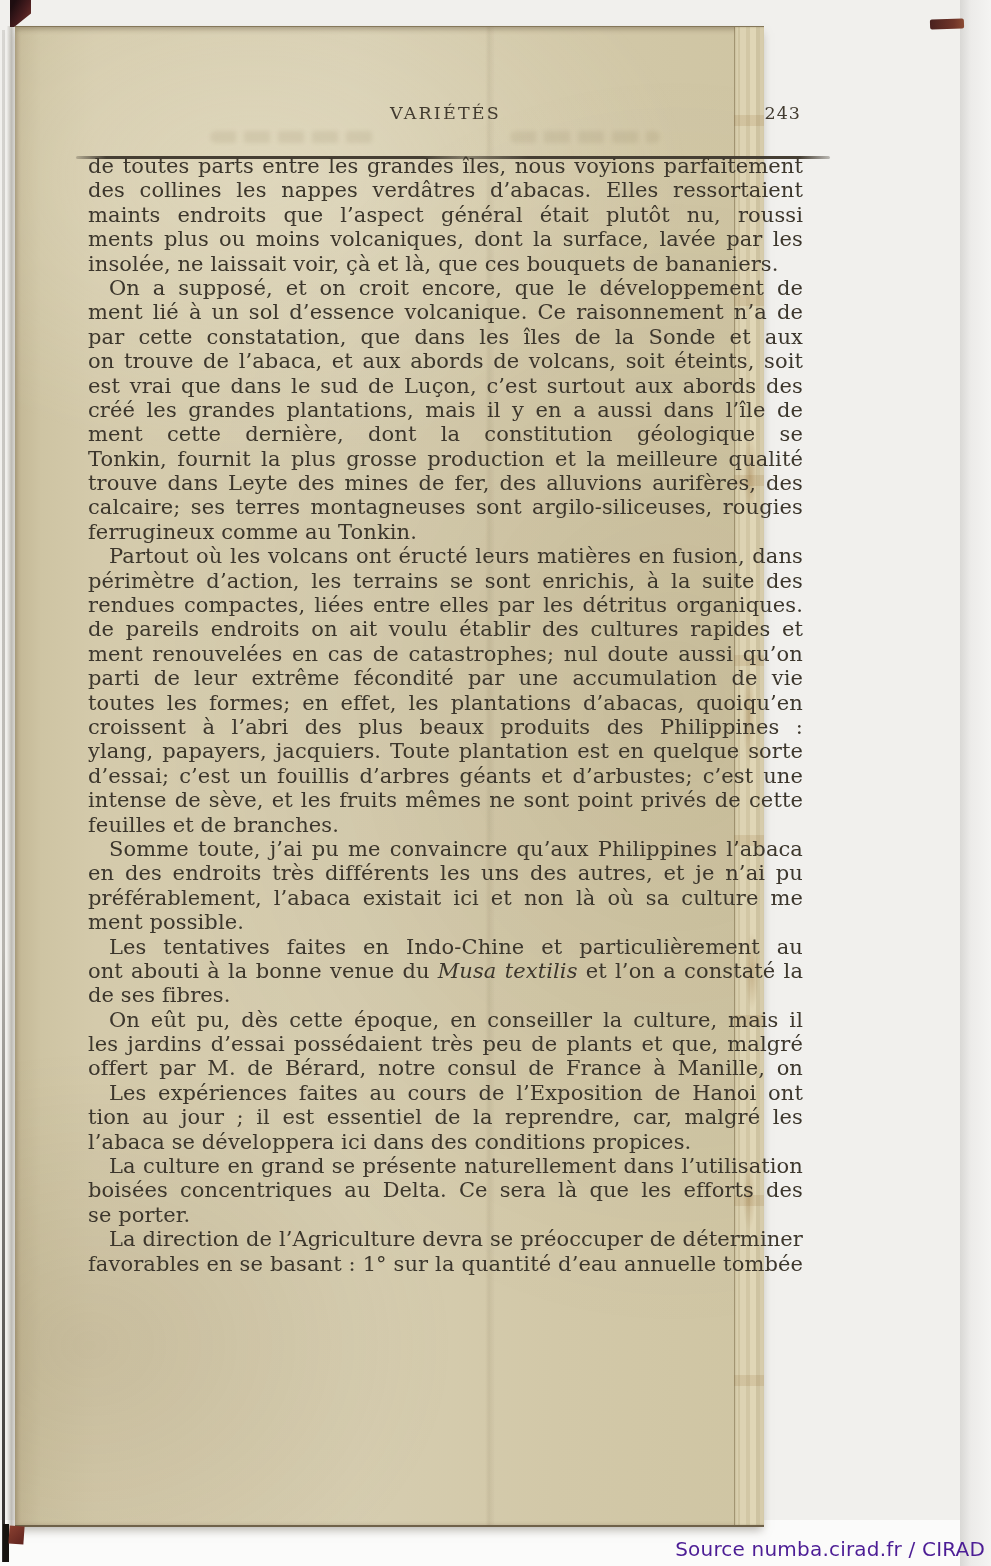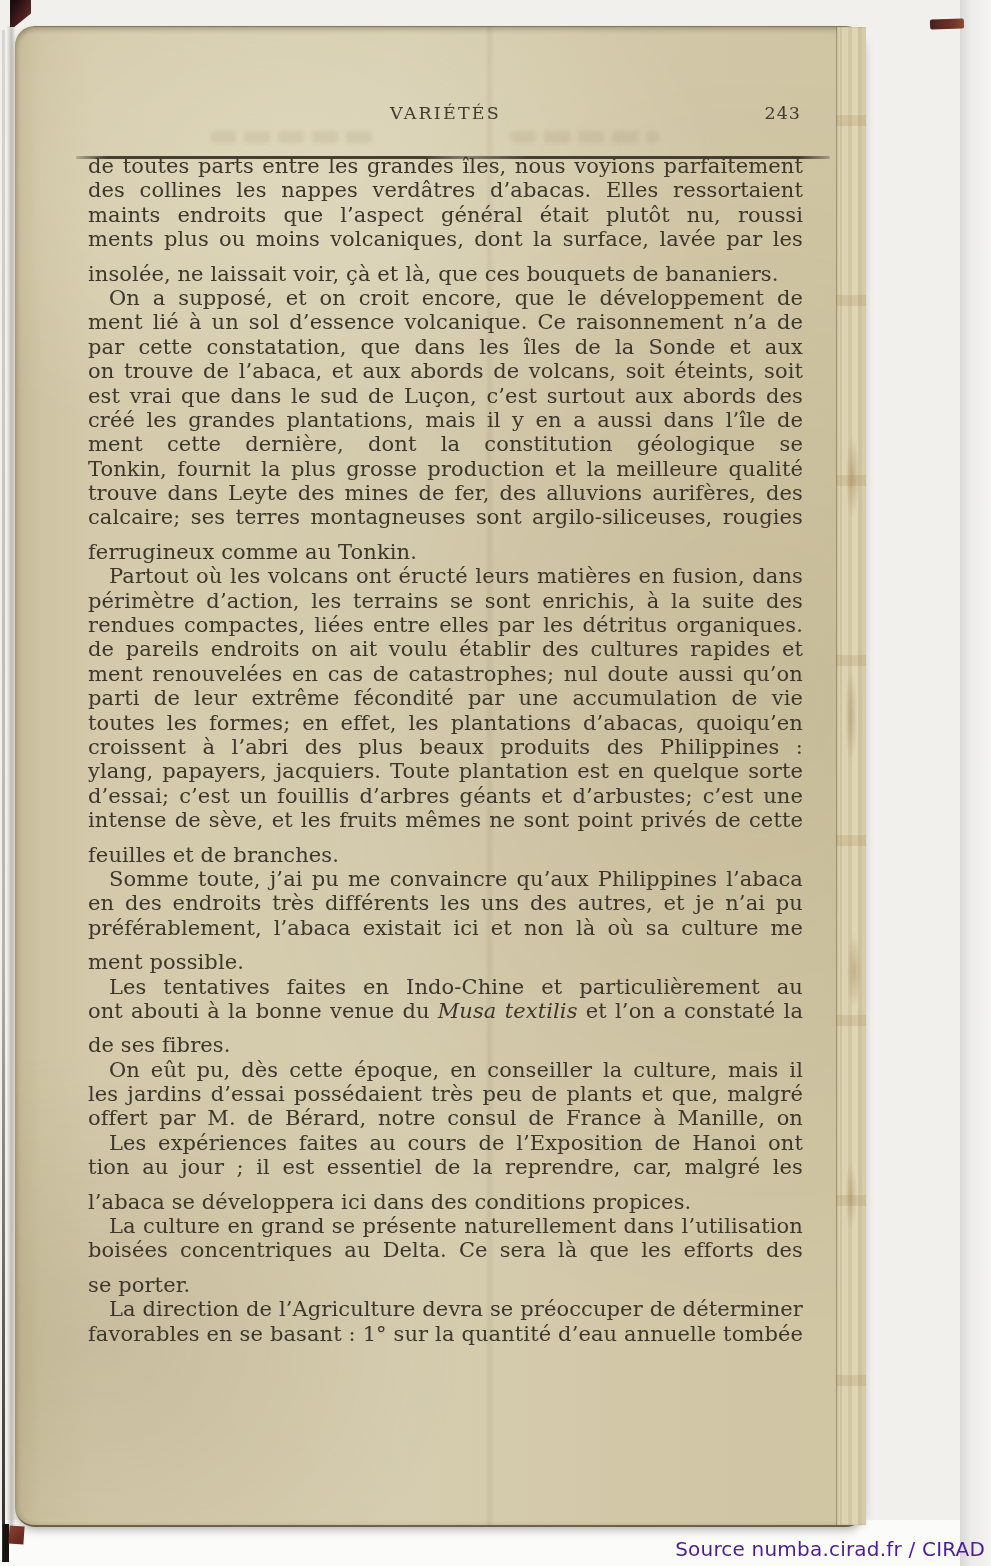--- a/index.html
+++ b/index.html
@@ -19,32 +19,31 @@
     background:linear-gradient(120deg,#1e0d10 15%,#461c1e 55%,#6e302b 90%);
     clip-path:polygon(0 0,100% 0,100% 50%,20% 100%,0 100%);}
   .cover-corner-tr{position:absolute;left:930px;top:19px;width:34px;height:10px;
     background:linear-gradient(90deg,#4a211e,#703529 70%,#8a4a33);
     transform:rotate(-2deg);border-radius:2px;}
   .cover-corner-bl-dark{position:absolute;left:3px;top:1524px;width:6px;height:38px;background:#17130f;}
   .cover-corner-bl-red{position:absolute;left:9px;top:1526px;width:15px;height:18px;
     background:linear-gradient(135deg,#8a4030,#5f241f);transform:rotate(4deg);}
 
   .page{
-    position:absolute;left:15px;top:26px;width:851px;height:1498px;
+    position:absolute;left:15px;top:26px;width:749px;height:1498px;
     background:
       radial-gradient(ellipse 700px 450px at 32% 10%,rgba(255,252,235,.22),transparent 62%),
       radial-gradient(ellipse 760px 900px at 88% 45%,rgba(120,100,60,.10),transparent 70%),
       radial-gradient(ellipse 520px 420px at 10% 88%,rgba(110,90,55,.12),transparent 70%),
       linear-gradient(90deg,transparent 470px,rgba(100,85,55,.10) 474px,transparent 480px),
       linear-gradient(90deg,#c2b694 0,#cec4a3 26px,#d4caab 80px,#d6cdb0 45%,#d2c8a8 72%,#cfc5a3 100%);
     border-top:1px solid rgba(120,105,75,.85);
     border-bottom:2px solid rgba(100,86,62,.9);
     box-shadow:inset 0 3px 5px rgba(95,80,55,.30), inset 2px 0 4px rgba(95,80,55,.18),
       0 5px 9px -2px rgba(125,120,110,.55);
-    border-radius:20px;
   }
   .edge-band{
     position:absolute;right:0;top:0;width:30px;height:100%;
     background:
       repeating-linear-gradient(180deg,transparent 0 88px,rgba(150,110,55,.16) 88px 99px,transparent 99px 180px),
       radial-gradient(ellipse 10px 60px at 55% 30%,rgba(140,100,45,.35),transparent 70%),
       radial-gradient(ellipse 9px 70px at 50% 46%,rgba(140,100,45,.30),transparent 70%),
       radial-gradient(ellipse 10px 55px at 60% 63%,rgba(140,100,45,.33),transparent 70%),
       radial-gradient(ellipse 9px 50px at 50% 78%,rgba(140,100,45,.28),transparent 70%),
       linear-gradient(90deg,rgba(140,120,80,.35) 0 1px,#d9cfae 1px 4px,#cec3a0 4px 6px,#ddd3b3 6px 12px,#d2c7a5 12px 16px,#e0d6b6 16px 22px,#cec3a1 22px 26px,#d7ccac 26px 30px);
@@ -65,21 +64,21 @@
     background:repeating-linear-gradient(90deg,rgba(135,120,85,.30) 0 26px,transparent 26px 34px);opacity:.45;}
   .st1{left:195px;top:104px;width:165px;}
   .st2{left:495px;top:104px;width:150px;}
 
   .text-block{position:absolute;left:73px;top:127px;width:715px;color:#3c362c;}
   .para{margin:0;padding:0;}
   .line{
     height:24.4px;line-height:24.4px;font-size:21px;overflow:hidden;
     text-align:justify;text-align-last:justify;letter-spacing:.1px;
   }
-  .line.lastline{text-align-last:left;margin-top:10px;}
+  .line.lastline{text-align-last:left;}
   .line.ind{text-indent:21px;}
   .it{font-style:italic;}
 
   .source-credit{
     position:absolute;right:6px;bottom:5px;
     font-family:"DejaVu Sans","Liberation Sans",sans-serif;
     font-size:20px;color:#4c1d95;letter-spacing:.2px;
   }
 </style>
 </head>

